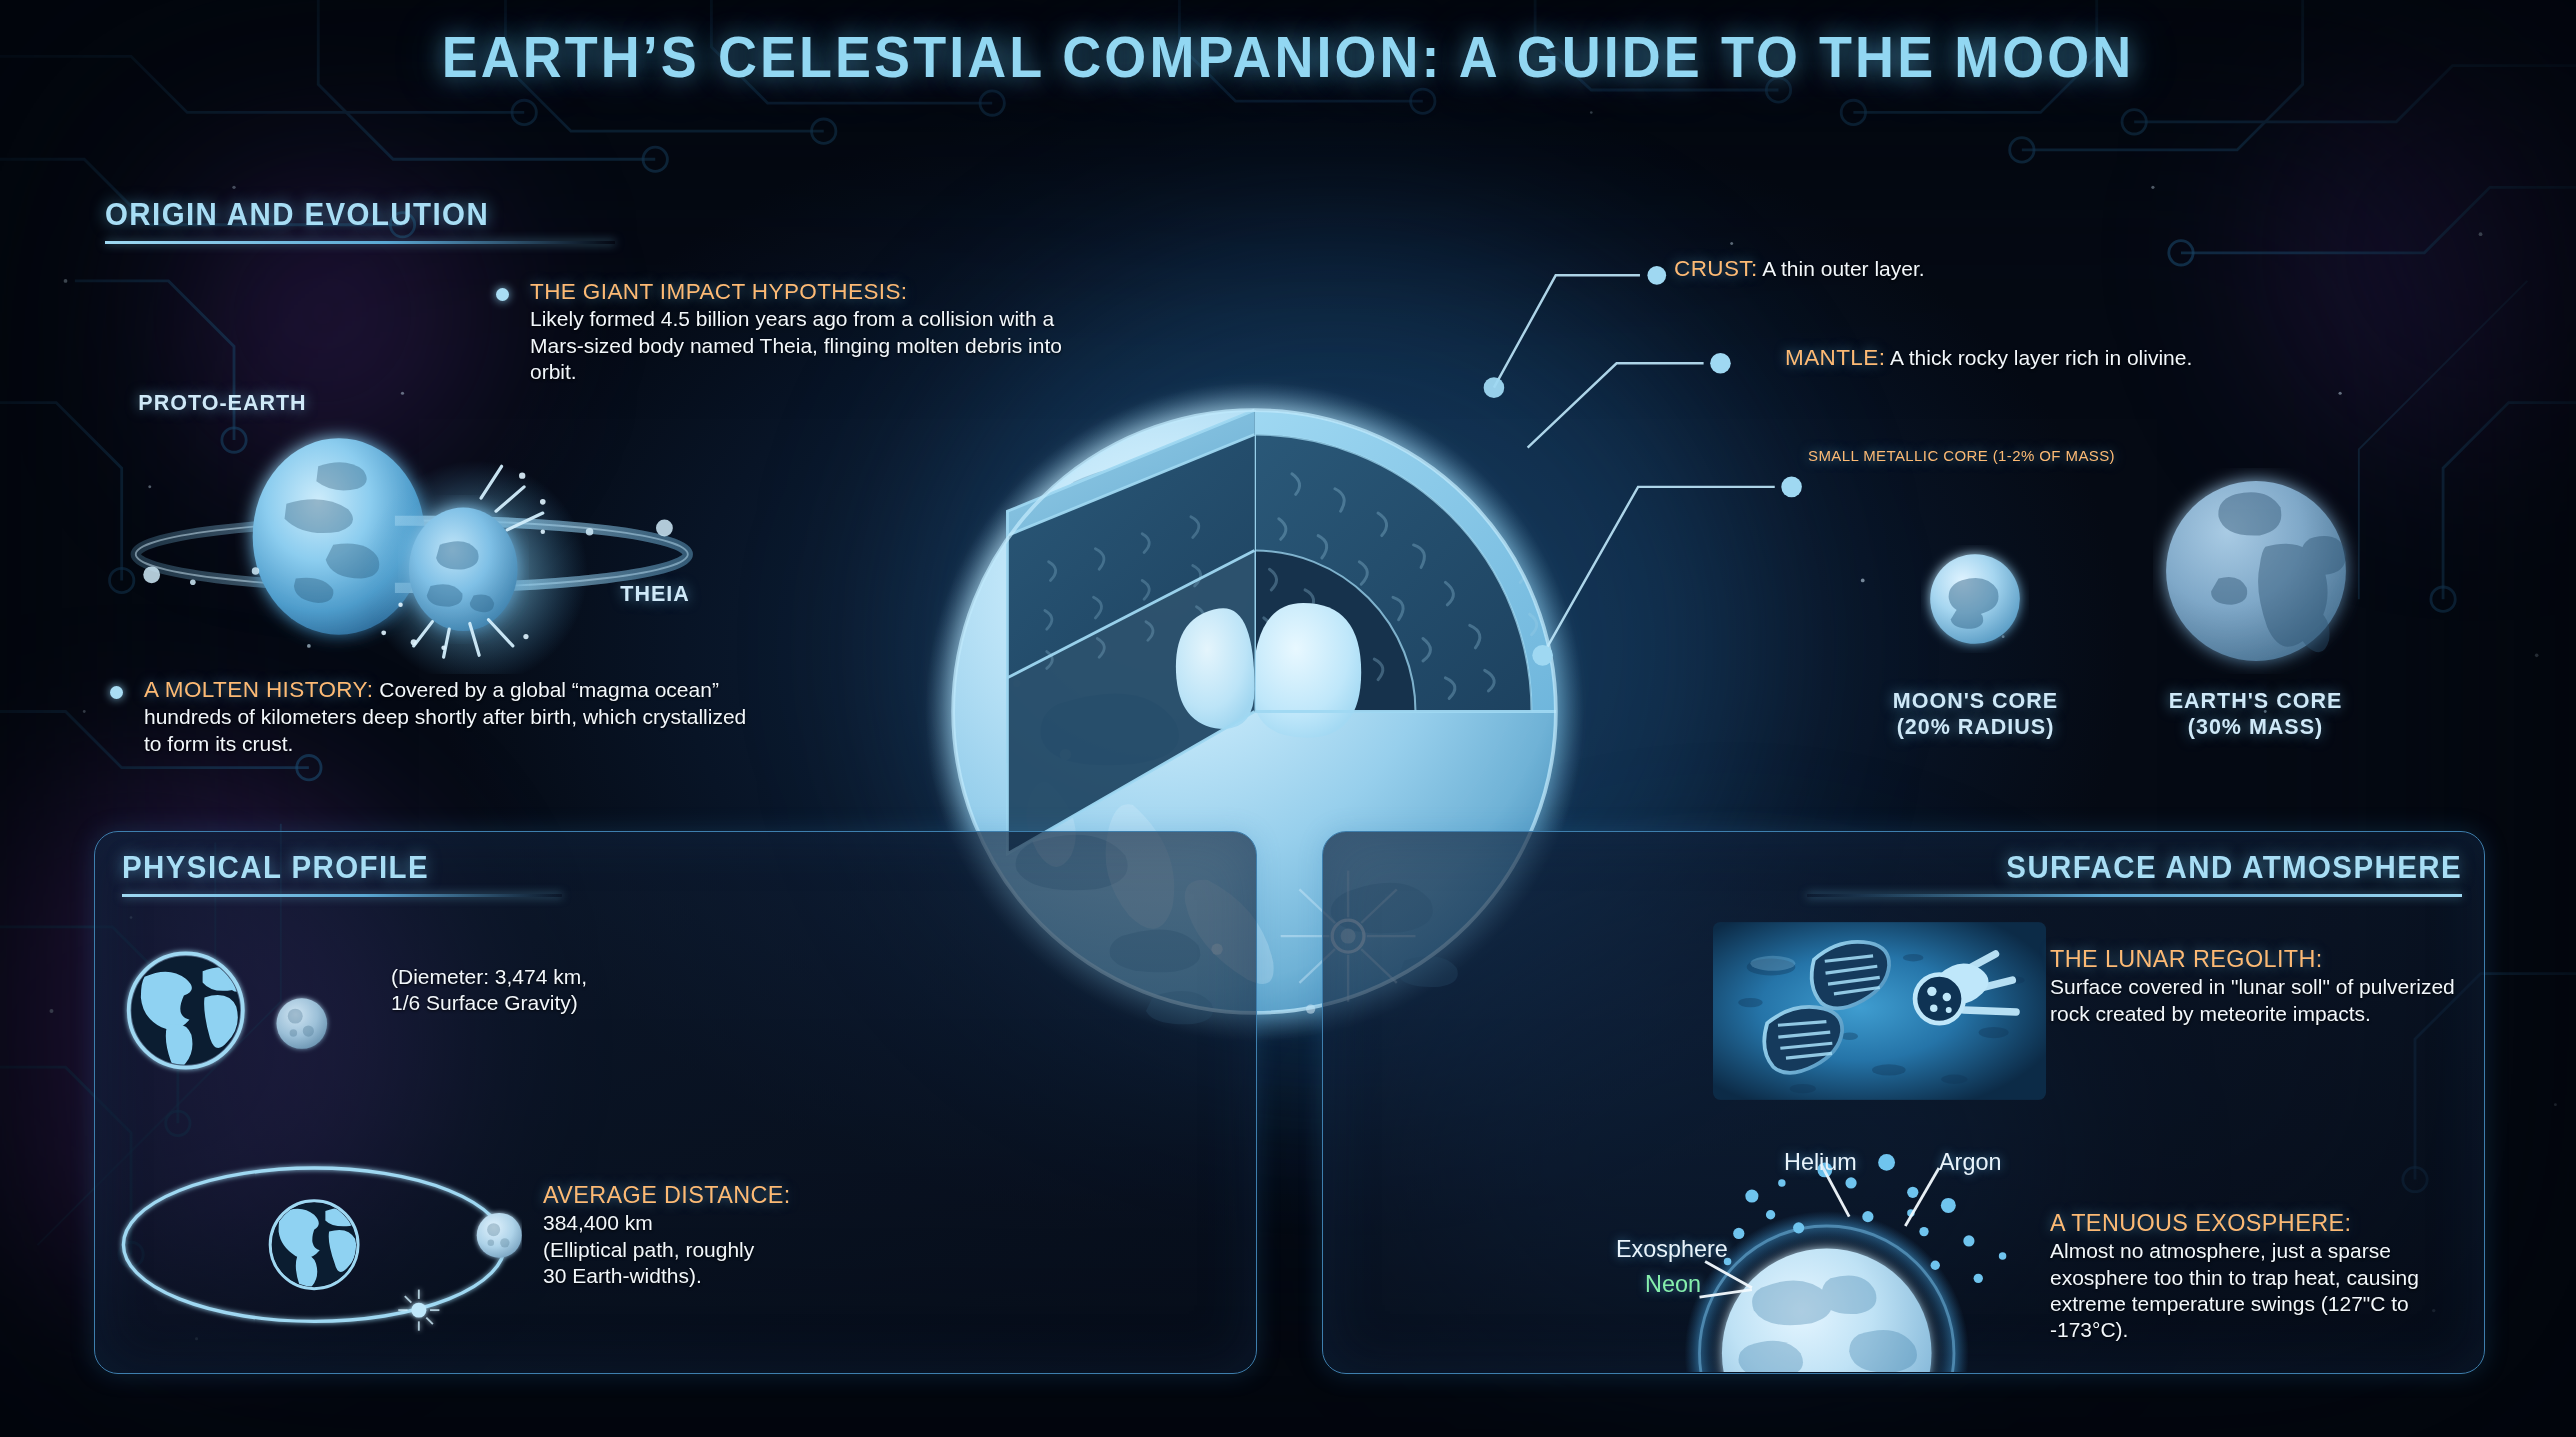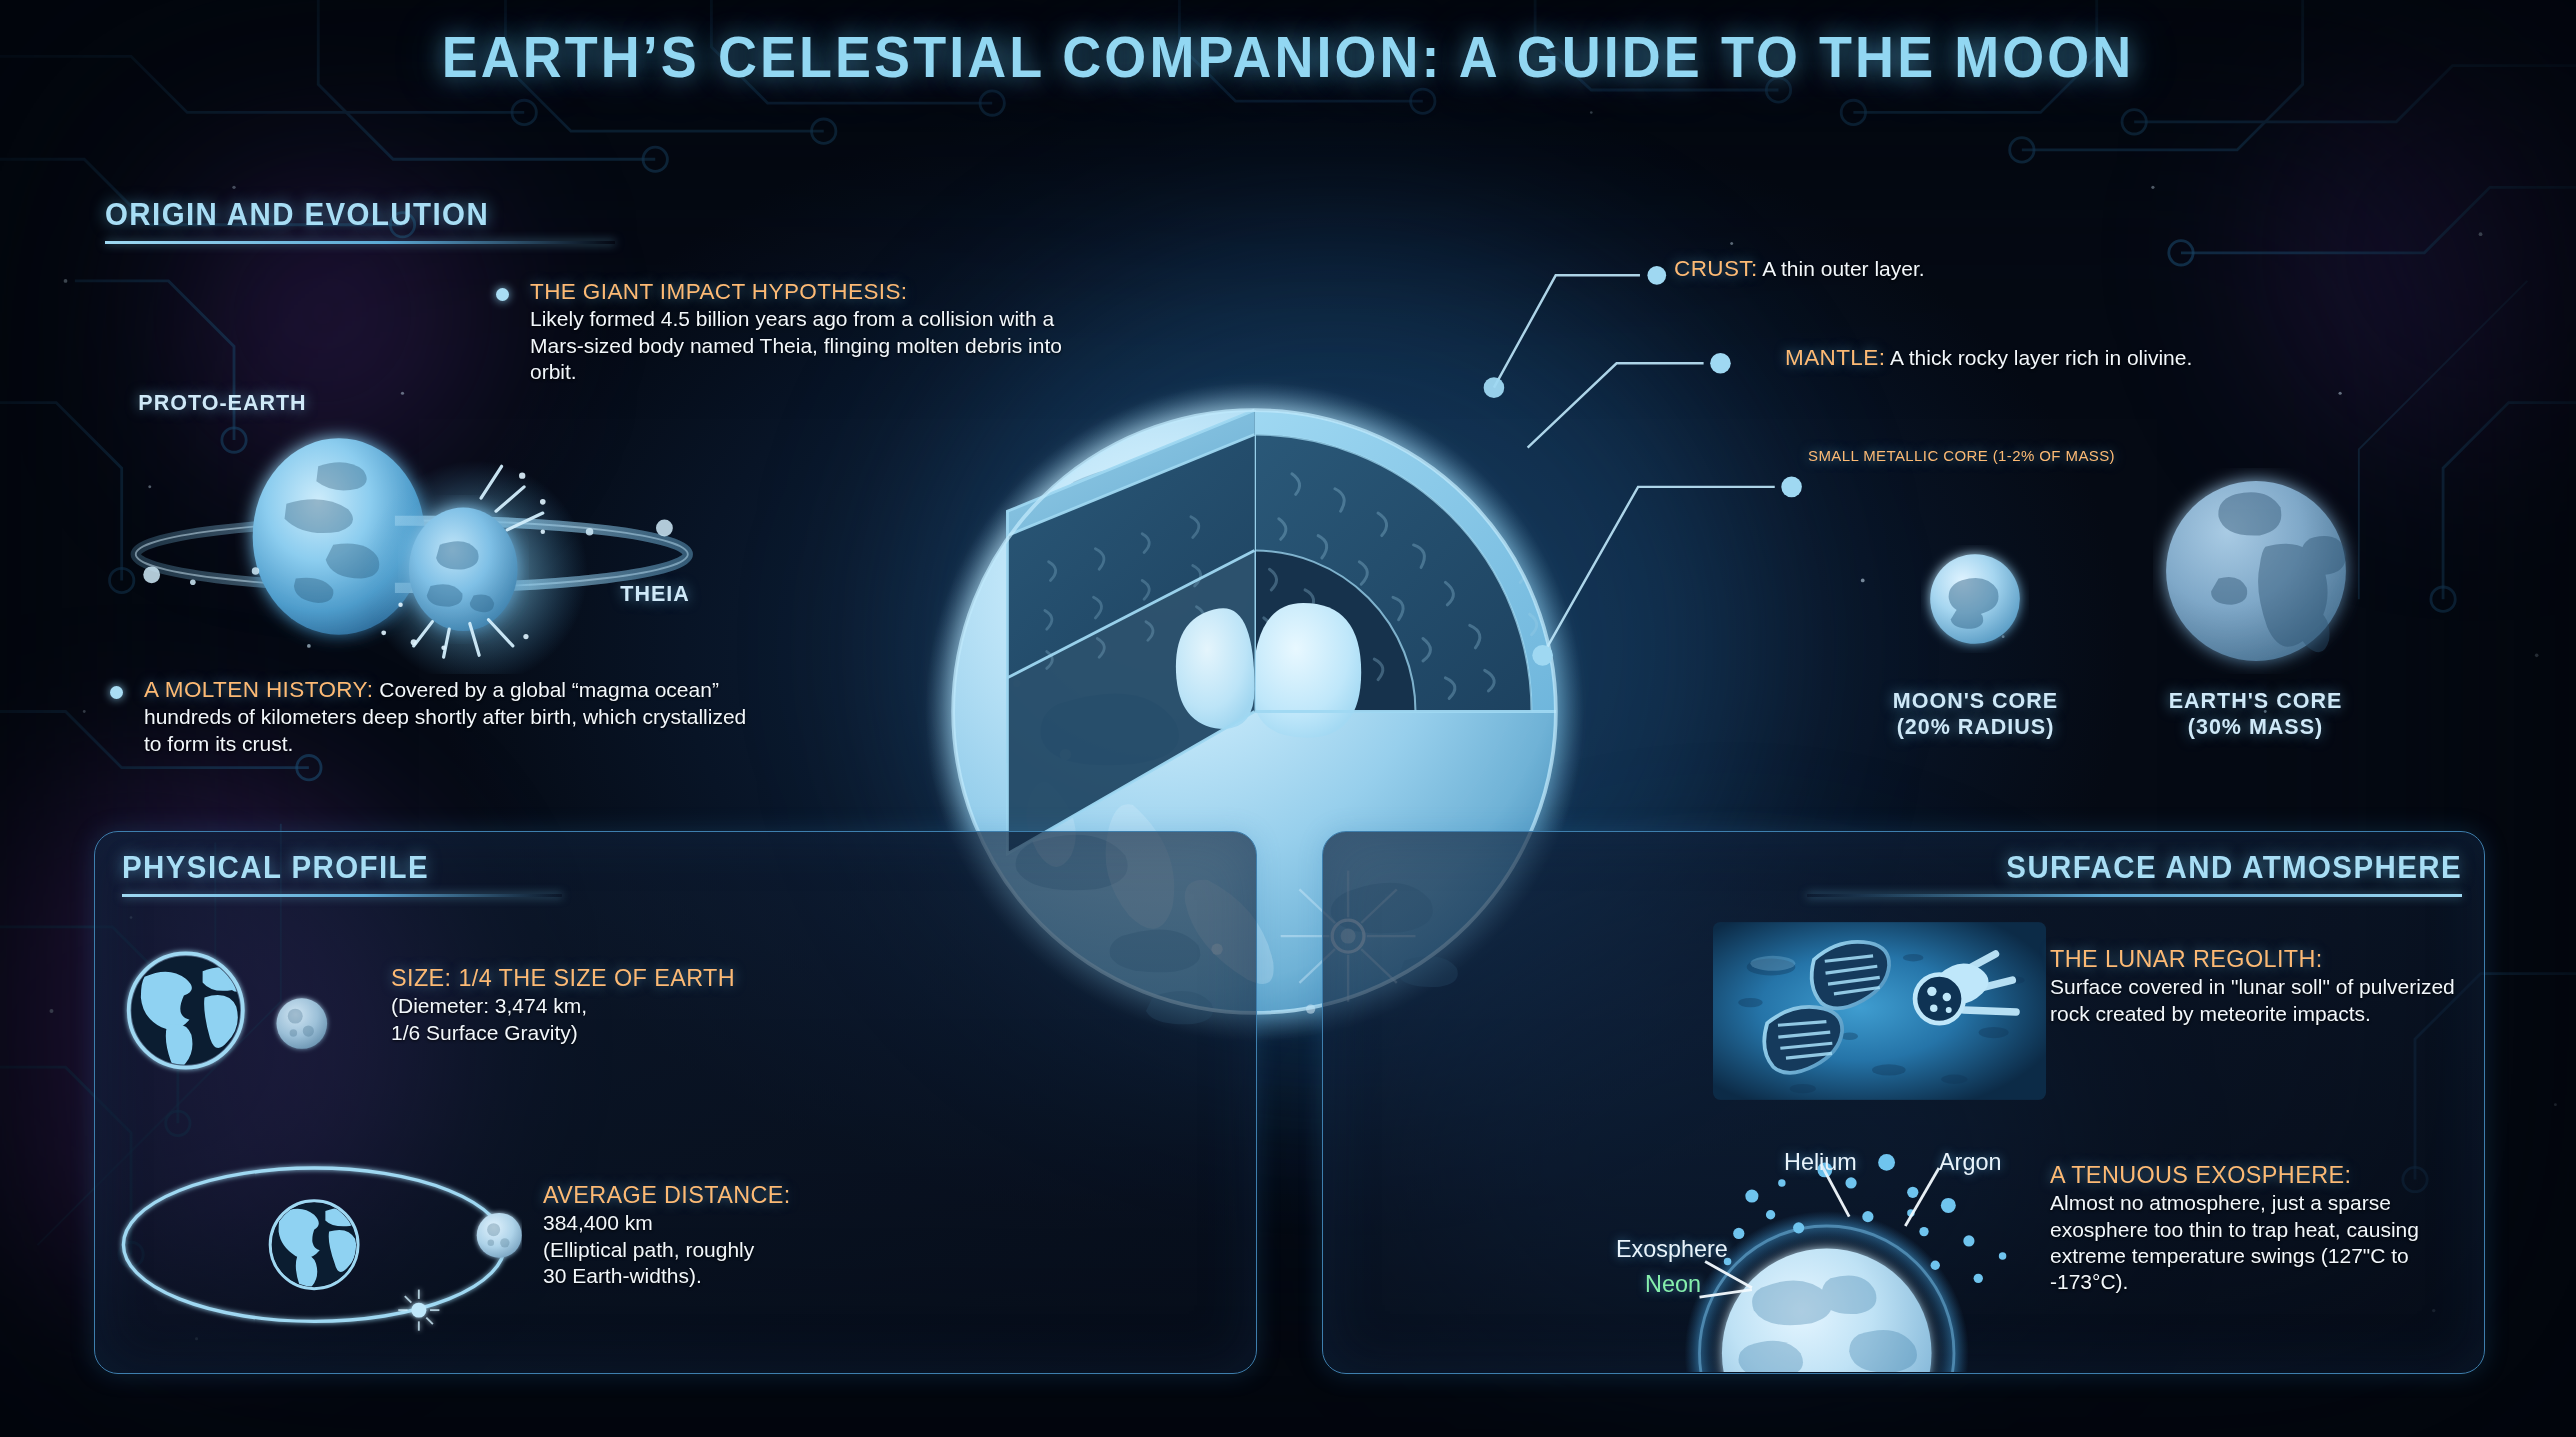--- a/index.html
+++ b/index.html
@@ -561,21 +561,20 @@
     <circle cx="192" cy="84" r="27" fill="url(#smallmoon)" filter="url(#g4)"></circle>
     <g opacity=".35" fill="#4a7490">
       <circle cx="185" cy="76" r="8"></circle>
         <circle cx="199" cy="92" r="6"></circle>
         <circle cx="183" cy="94" r="4"></circle>
     </g>
   </svg>
 </div>
 <div class="blk" style="left:391px;top:964px;width:524px;">
   <p class="txt">
-    <span class="lead" style="font-size:23.4px;display:block;">SIZE: 1/4 THE SIZE OF EARTH</span>
     <span class="body" style="display:block;white-space:pre-line;">(Diemeter: 3,474 km,
 1/6 Surface Gravity)</span>
   </p>
 </div>
 
 <div class="art" style="left:110px;top:1140px;width:412px;height:215px;">
   <svg viewBox="0 0 440 230" width="412" height="215">
     <defs>
       <filter id="g5">
           <feGaussianBlur stdDeviation="3" result="b"></feGaussianBlur>
@@ -772,17 +771,17 @@
     </g>
   </svg>
 </div>
 <div style="position:absolute;left:1784px;top:1149px;font-size:23.4px;color:#e9f4fb;text-shadow:0 0 9.4px rgba(80,160,210,.7);">Helium</div>
 <div style="position:absolute;left:1939px;top:1149px;font-size:23.4px;color:#e9f4fb;text-shadow:0 0 9.4px rgba(80,160,210,.7);">Argon</div>
 <div style="position:absolute;left:1616px;top:1236px;font-size:23.4px;color:#e9f4fb;text-shadow:0 0 9.4px rgba(80,160,210,.7);">Exosphere</div>
 <div style="position:absolute;left:1645px;top:1271px;font-size:23.4px;color:#86efac;text-shadow:0 0 9.4px rgba(80,160,210,.7);">Neon</div>
 
 <div class="blk" style="left:2050px;top:1161px;width:421px;">
   <p class="txt">
-    <span class="lead" style="font-size:23.4px;display:block;">A TENUOUS EXOSPHERE:</span>
+    <span class="lead" style="font-size:23.4px;display:block;margin-top:48px;">A TENUOUS EXOSPHERE:</span>
     <span class="body">Almost no atmosphere, just a sparse exosphere too thin to trap heat, causing extreme temperature swings (127"C to -173°C).</span>
   </p>
 </div>
 
 
 </body></html>

